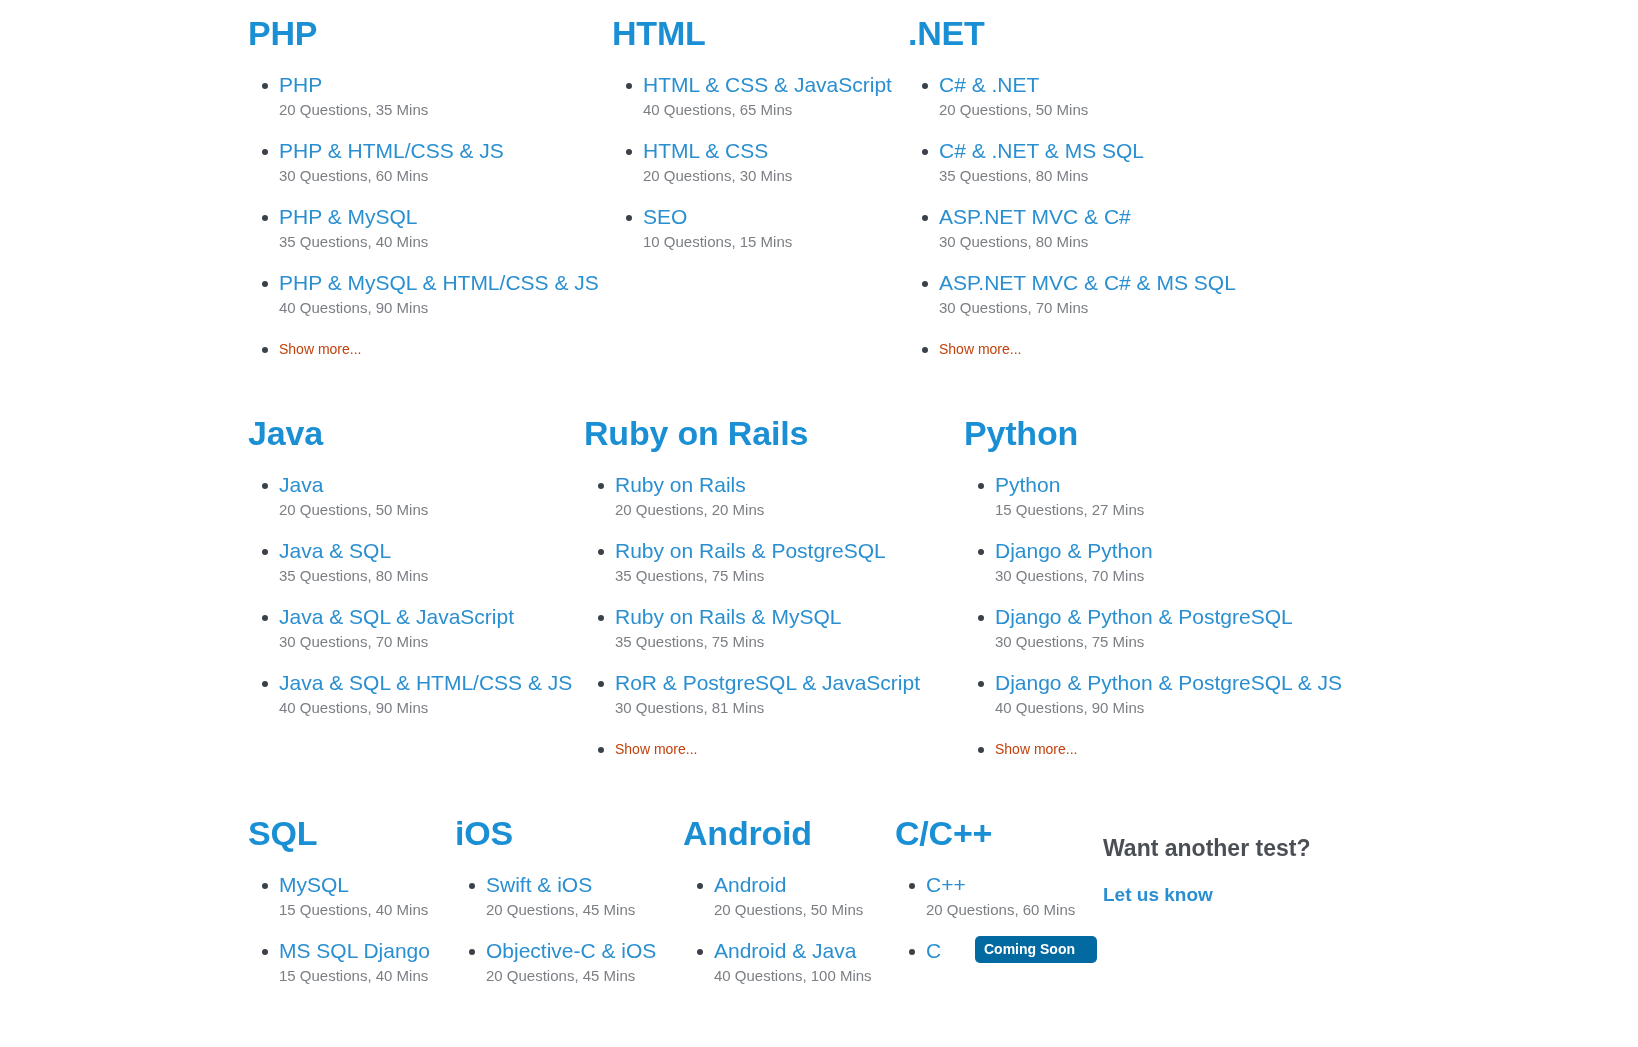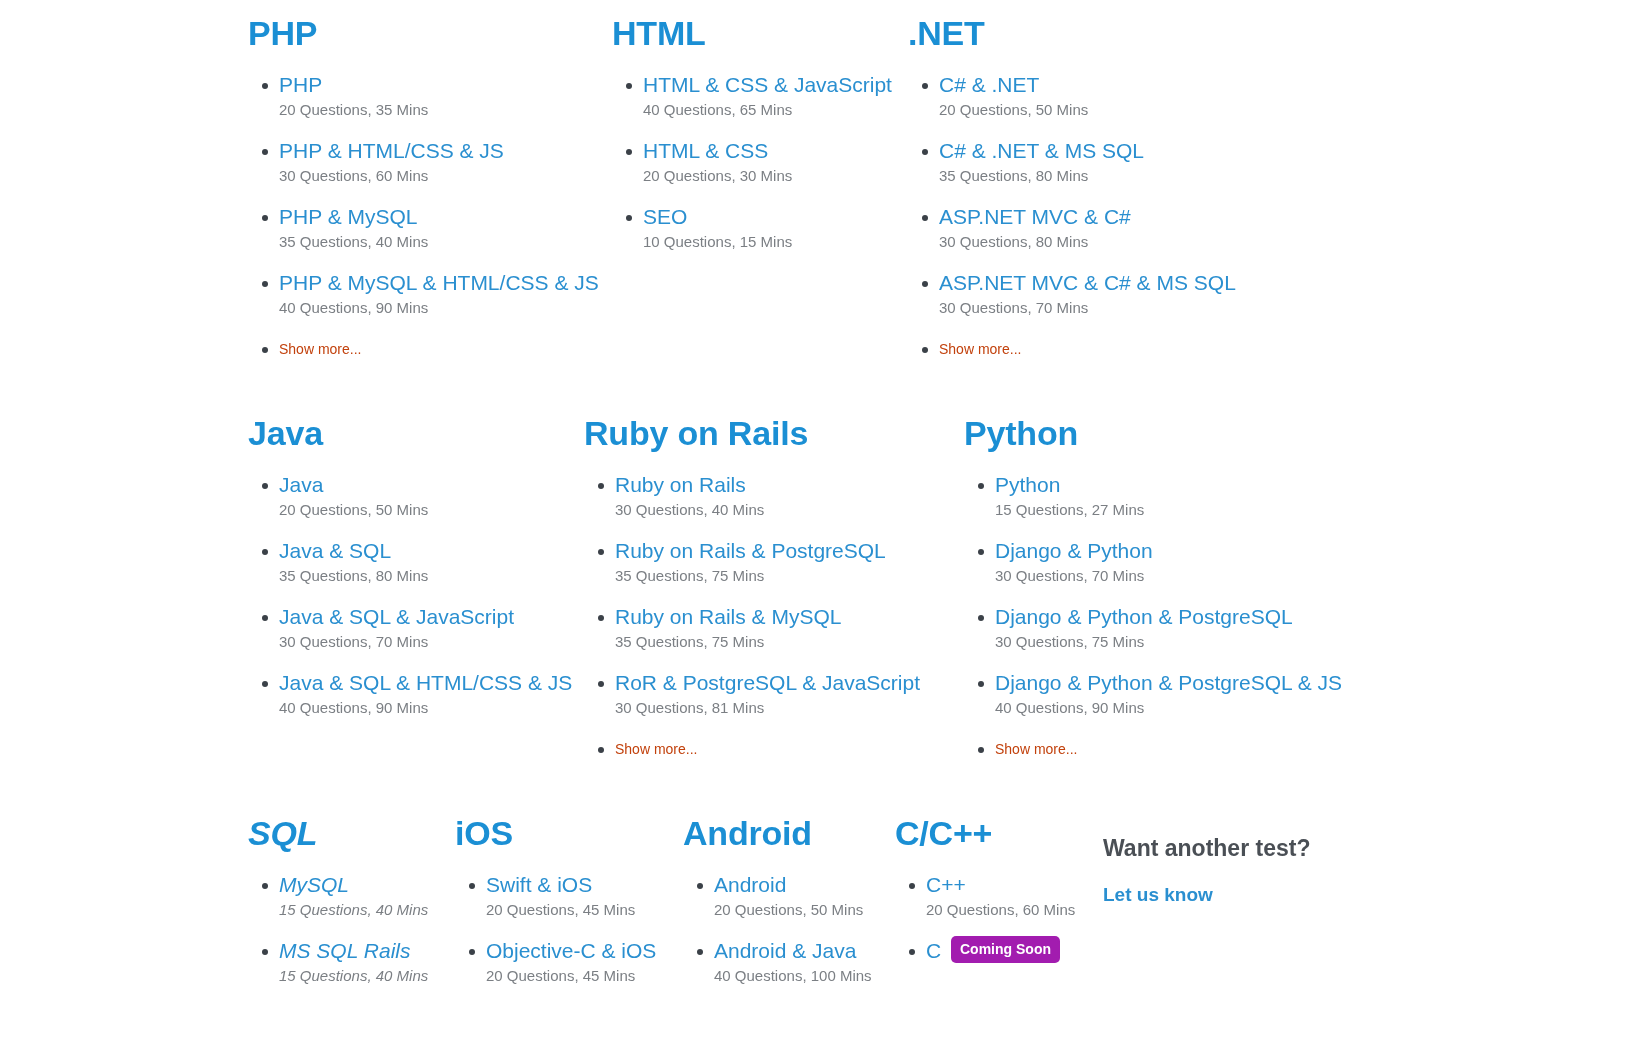--- a/index.html
+++ b/index.html
@@ -77,28 +77,28 @@
     color: #c2410c;
     font-size: 14px;
     line-height: 26px;
     text-decoration: none;
     cursor: pointer;
   }
 
   
   .coming-soon {
     position: absolute;
-    left: 56px;
+    left: 80px;
     top: -2px;
-    background: #a21caf;
+    background: #0369a1;
     color: #ffffff;
     font-size: 14px;
     font-weight: bold;
     line-height: 1;
-    padding: 6px 9px 7px 9px;
+    padding: 6px 22px 7px 9px;
     border-radius: 5px;
     white-space: nowrap;
   }
 
   
   .want-block {
     position: absolute;
   }
   .want-title {
     color: #4a4f55;
@@ -120,21 +120,21 @@
 
   
   #col-php      { left: 248px; top: 16px; }
   #col-html     { left: 612px; top: 16px; }
   #col-dotnet   { left: 908px; top: 16px; }
 
   #col-java     { left: 248px; top: 416px; }
   #col-ror      { left: 584px; top: 416px; }
   #col-python   { left: 932px; top: 416px; margin-left: 32px; }
 
-  #col-sql      { left: 248px; top: 816px; font-style: italic; }
+  #col-sql      { left: 248px; top: 816px; }
   #col-ios      { left: 455px; top: 816px; }
   #col-android  { left: 683px; top: 816px; }
   #col-cpp      { left: 895px; top: 816px; }
   #want         { left: 1103px; top: 822px; }
 </style>
 </head>
 <body>
 
 <div class="page">
 
@@ -244,21 +244,21 @@
       </li>
     </ul>
   </div>
 
   <div class="cat" id="col-ror">
     <h2 class="cat-title">Ruby on Rails</h2>
     <ul class="test-list">
       <li class="test-item">
         <span class="bullet"></span>
         <a class="test-link">Ruby on Rails</a>
-        <span class="test-meta">30 Questions, 40 Mins</span>
+        <span class="test-meta">20 Questions, 20 Mins</span>
       </li>
       <li class="test-item">
         <span class="bullet"></span>
         <a class="test-link">Ruby on Rails &amp; PostgreSQL</a>
         <span class="test-meta">35 Questions, 75 Mins</span>
       </li>
       <li class="test-item">
         <span class="bullet"></span>
         <a class="test-link">Ruby on Rails &amp; MySQL</a>
         <span class="test-meta">35 Questions, 75 Mins</span>
@@ -308,21 +308,21 @@
   <div class="cat" id="col-sql">
     <h2 class="cat-title">SQL</h2>
     <ul class="test-list">
       <li class="test-item">
         <span class="bullet"></span>
         <a class="test-link">MySQL</a>
         <span class="test-meta">15 Questions, 40 Mins</span>
       </li>
       <li class="test-item">
         <span class="bullet"></span>
-        <a class="test-link">MS SQL Rails</a>
+        <a class="test-link">MS SQL Django</a>
         <span class="test-meta">15 Questions, 40 Mins</span>
       </li>
     </ul>
   </div>
 
   <div class="cat" id="col-ios">
     <h2 class="cat-title">iOS</h2>
     <ul class="test-list">
       <li class="test-item">
         <span class="bullet"></span>

